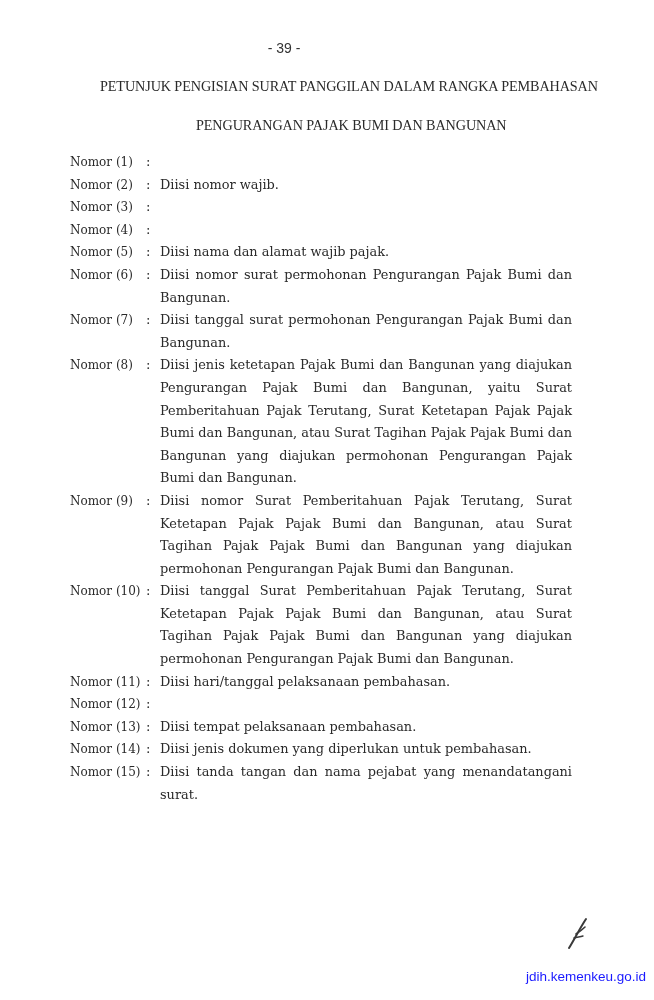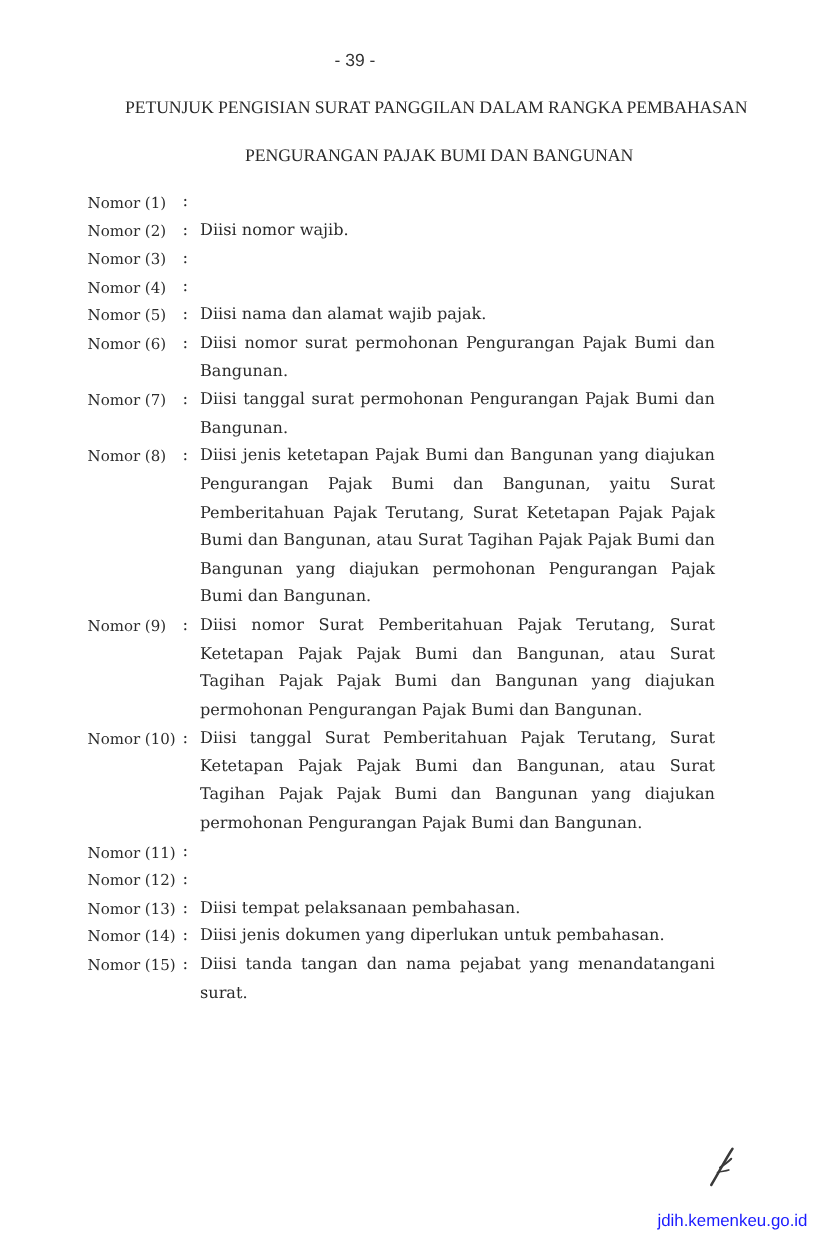--- a/index.html
+++ b/index.html
@@ -138,20 +138,21 @@
     <span class="text last-left">Diisi nomor Surat Pemberitahuan Pajak Terutang, Surat Ketetapan Pajak Pajak Bumi dan Bangunan, atau Surat Tagihan Pajak Pajak Bumi dan Bangunan yang diajukan permohonan Pengurangan Pajak Bumi dan Bangunan.</span>
   </div>
   <div class="entry">
     <span class="label">Nomor (10)</span>
     <span class="colon">:</span>
     <span class="text last-left">Diisi tanggal Surat Pemberitahuan Pajak Terutang, Surat Ketetapan Pajak Pajak Bumi dan Bangunan, atau Surat Tagihan Pajak Pajak Bumi dan Bangunan yang diajukan permohonan Pengurangan Pajak Bumi dan Bangunan.</span>
   </div>
   <div class="entry">
     <span class="label">Nomor (11)</span>
     <span class="colon">:</span>
+    <span class="text last-left">Diisi hari/tanggal pelaksanaan pembahasan.</span>
   </div>
   <div class="entry">
     <span class="label">Nomor (12)</span>
     <span class="colon">:</span>
   </div>
   <div class="entry">
     <span class="label">Nomor (13)</span>
     <span class="colon">:</span>
     <span class="text last-left">Diisi tempat pelaksanaan pembahasan.</span>
   </div>

